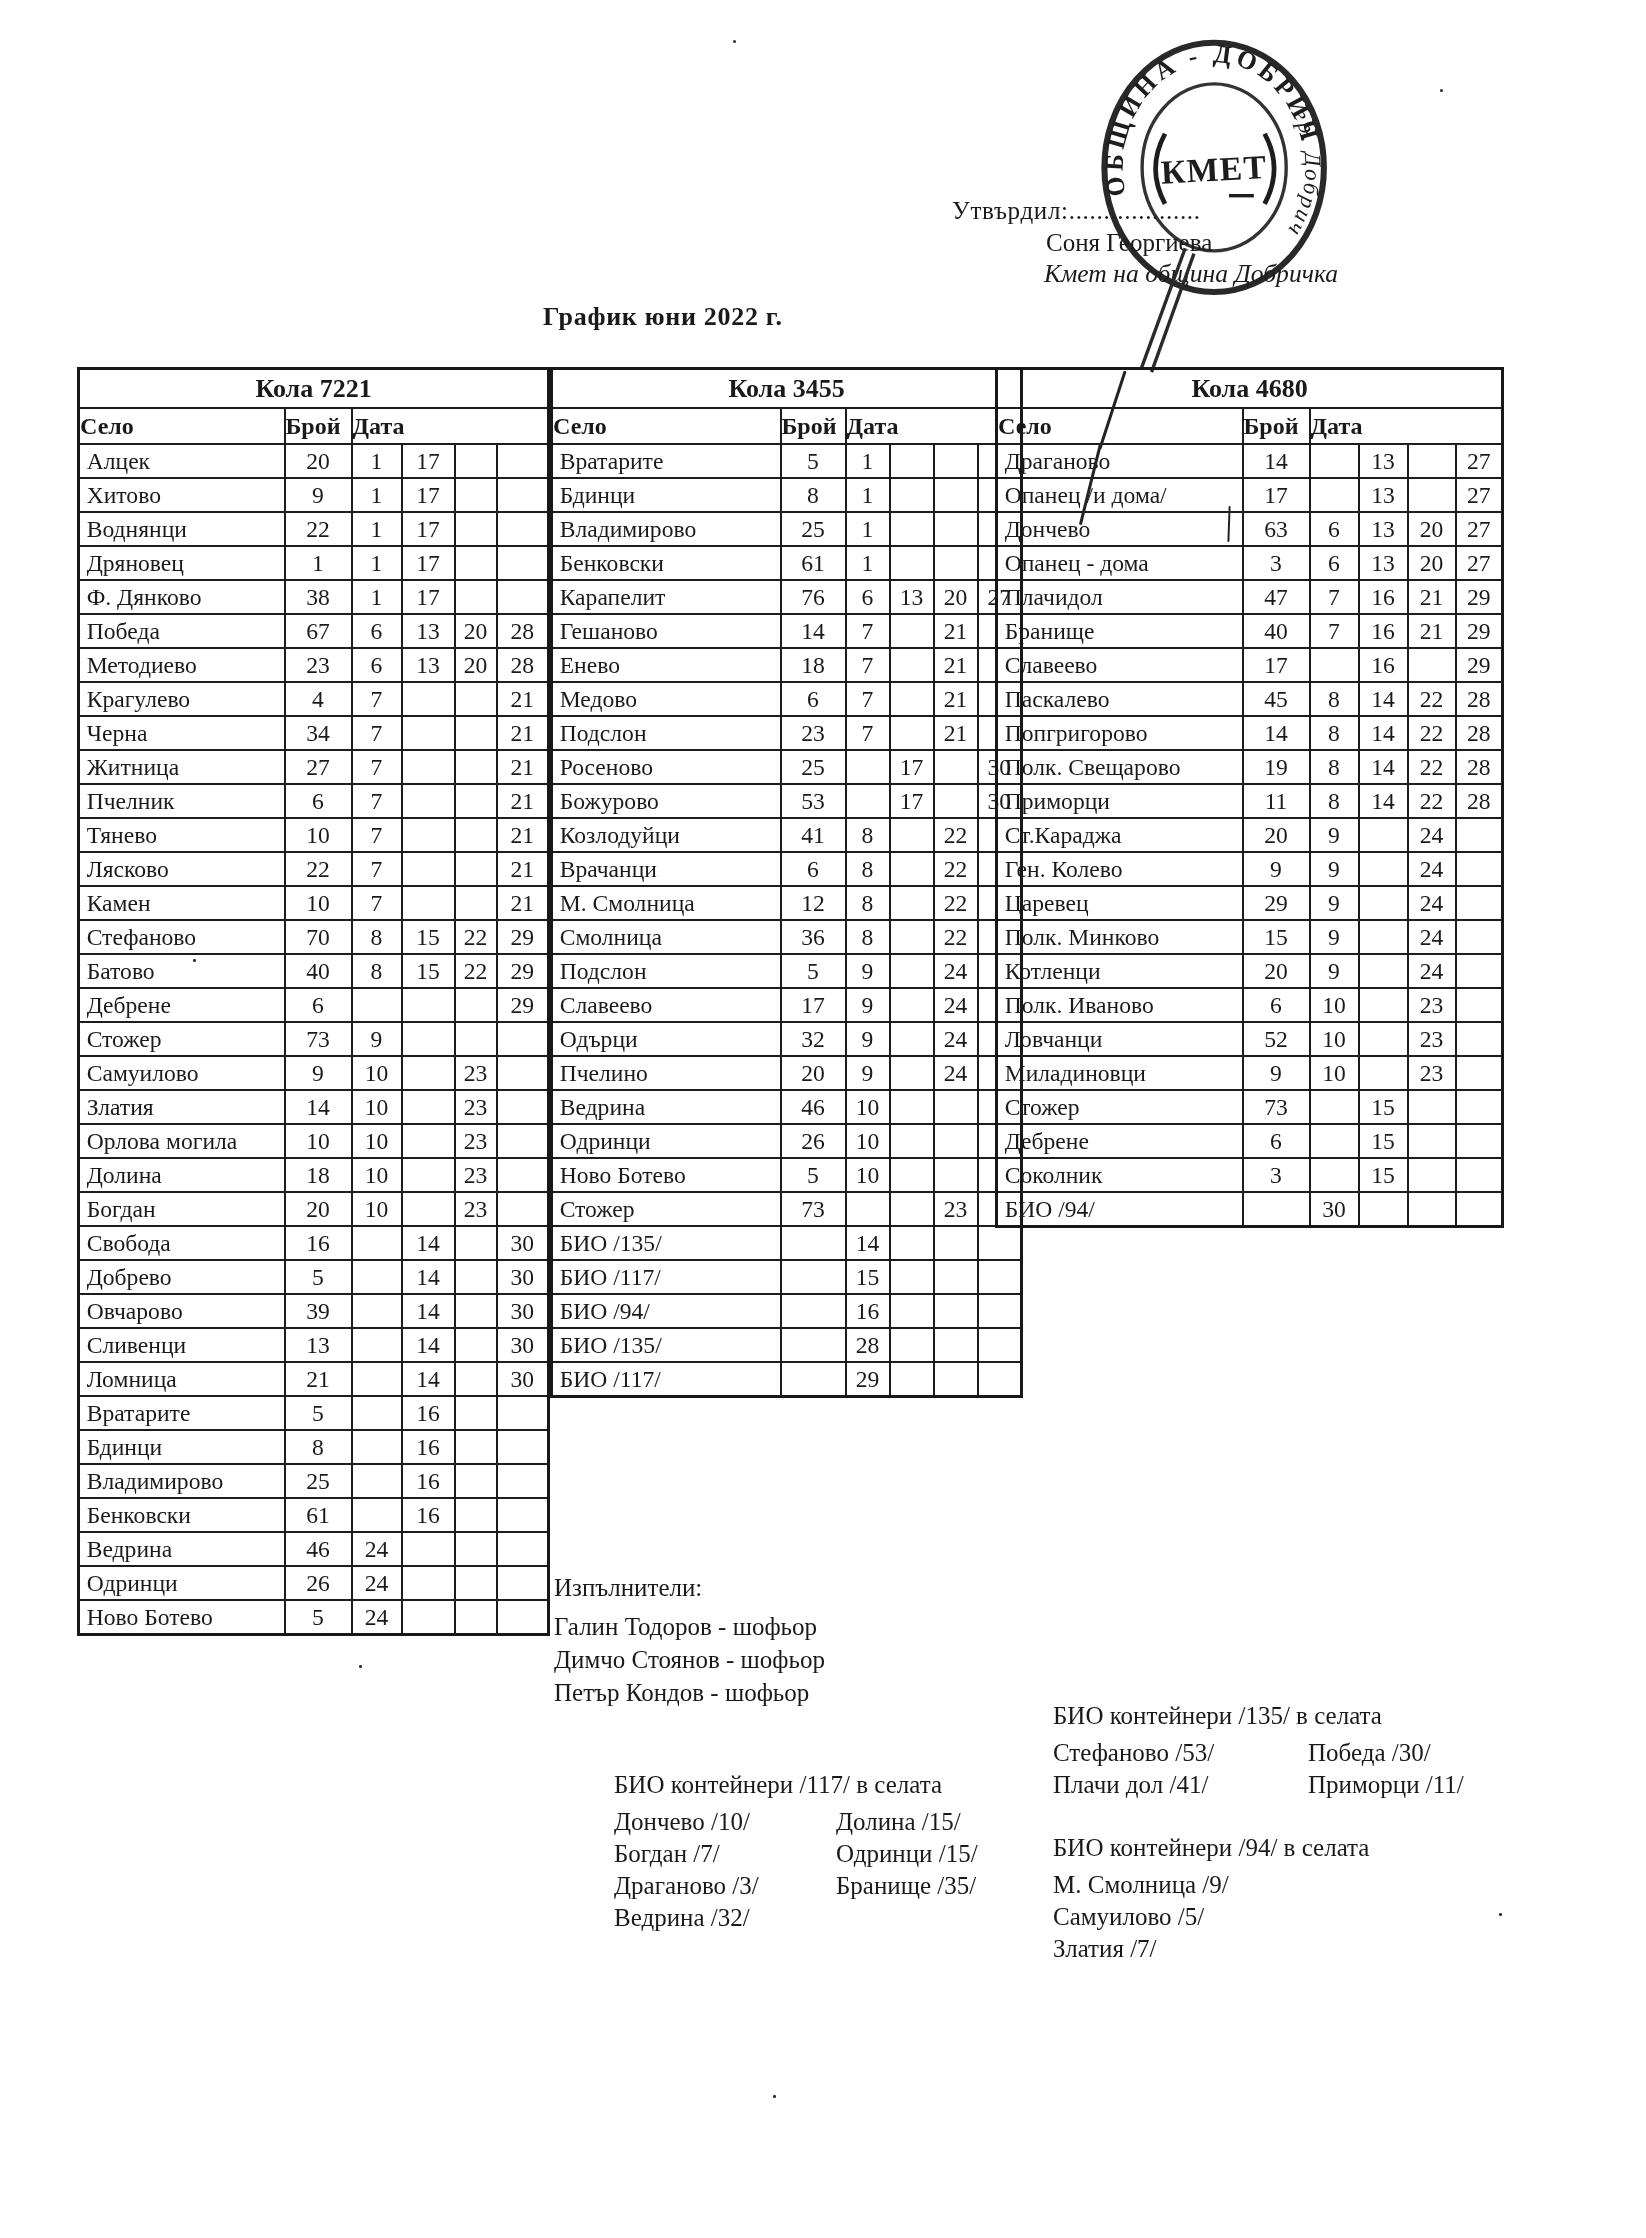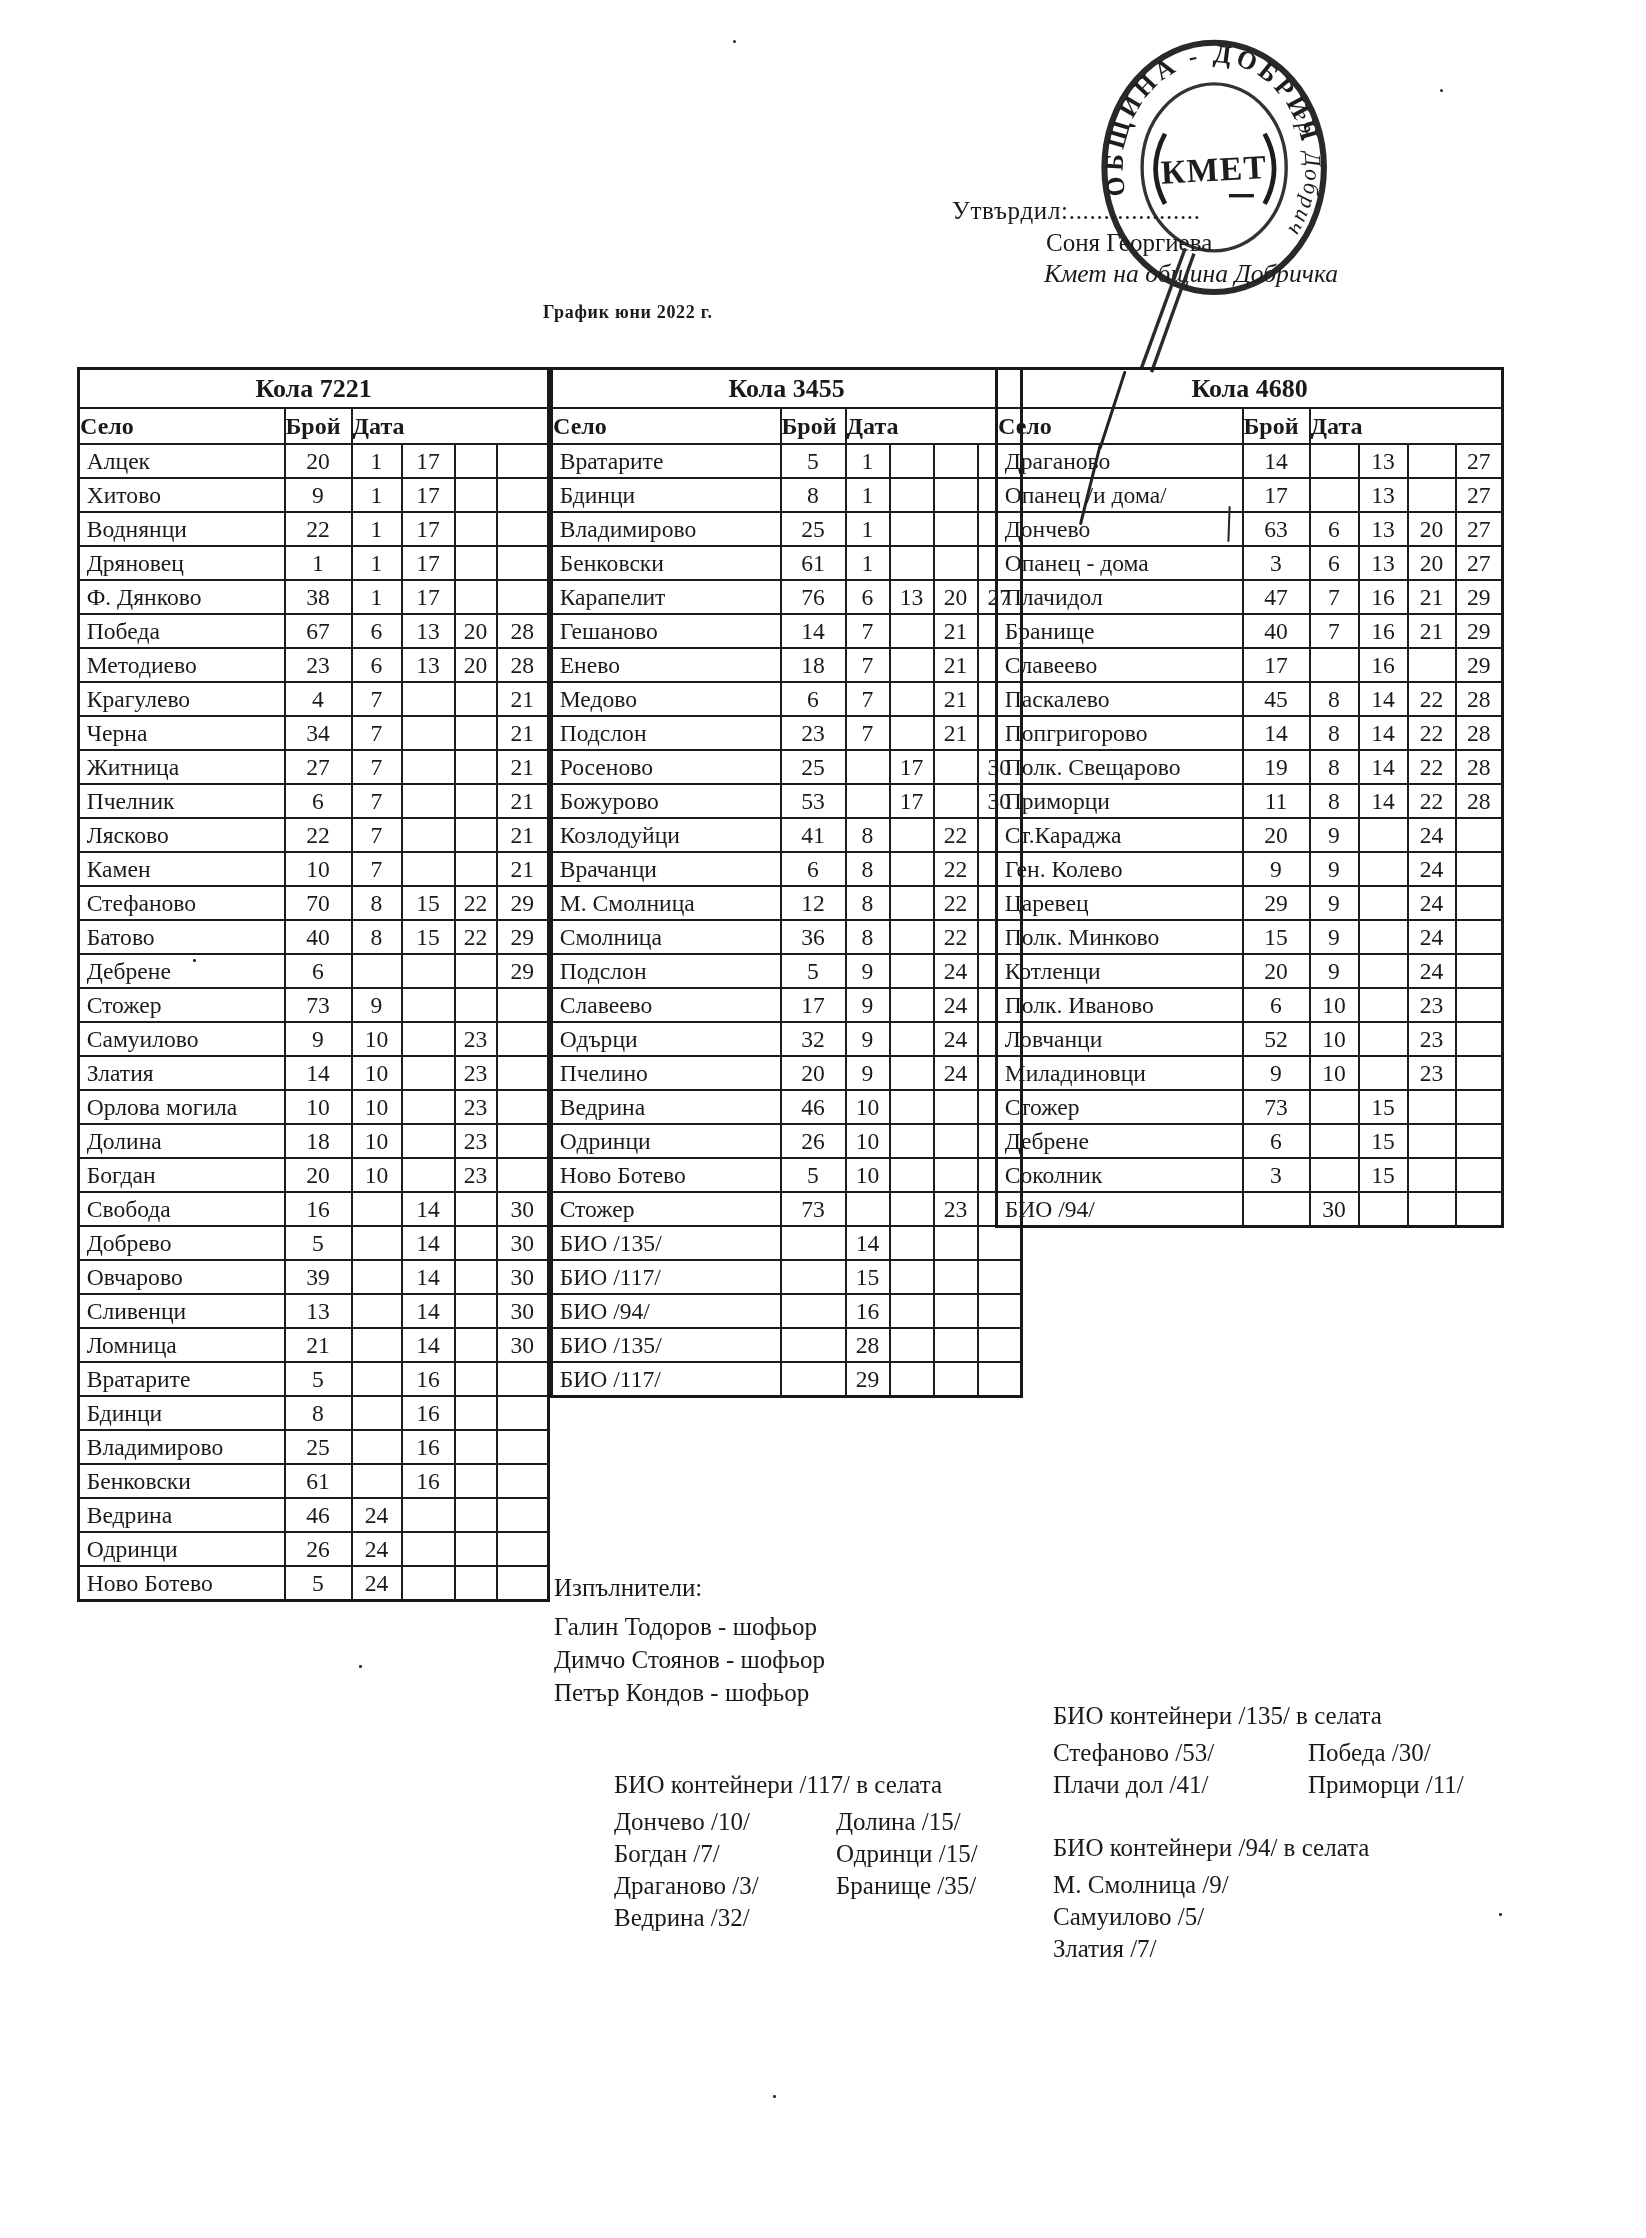--- a/index.html
+++ b/index.html
@@ -8,21 +8,21 @@
 
   
   .approve-label{position:absolute;left:952px;top:197px;font-size:25px;letter-spacing:0.7px;}
   .approver-name{position:absolute;left:1046px;top:229px;font-size:25px;}
   .approver-title{position:absolute;left:1044px;top:259px;font-size:25.6px;font-style:italic;}
 
   
   .stamp{position:absolute;left:1084px;top:25.6px;width:263px;height:367px;}
 
   
-  .doc-title{position:absolute;left:543px;top:302px;font-size:18px;font-weight:bold;letter-spacing:0.7px;}
+  .doc-title{position:absolute;left:543px;top:302px;font-size:26px;font-weight:bold;letter-spacing:0.7px;}
 
   
   table.sched{position:absolute;top:367px;border-collapse:collapse;table-layout:fixed;
               border:3.4px solid #181818;background:transparent;}
   table.t1{left:77px;width:471px;}
   table.t2{left:550px;width:472px;}
   table.t3{left:995px;width:505px;}
   .sched th,.sched td{border:2px solid #1c1c1c;padding:0;overflow:hidden;white-space:nowrap;}
   .sched th.car{height:37px;font-size:26px;font-weight:bold;border-bottom-width:2.7px;}
   .sched th.hdr{height:34px;font-size:24px;font-weight:bold;text-align:left;border-bottom-width:2.7px;}
@@ -173,20 +173,28 @@
           <td class="v">Житница</td>
           <td class="c">27</td>
           <td class="d">7</td>
           <td class="d"></td>
           <td class="d"></td>
           <td class="d">21</td>
         </tr>
         <tr>
           <td class="v">Пчелник</td>
           <td class="c">6</td>
+          <td class="d">7</td>
+          <td class="d"></td>
+          <td class="d"></td>
+          <td class="d">21</td>
+        </tr>
+        <tr>
+          <td class="v">Тянево</td>
+          <td class="c">10</td>
           <td class="d">7</td>
           <td class="d"></td>
           <td class="d"></td>
           <td class="d">21</td>
         </tr>
         <tr>
           <td class="v">Лясково</td>
           <td class="c">22</td>
           <td class="d">7</td>
           <td class="d"></td>

